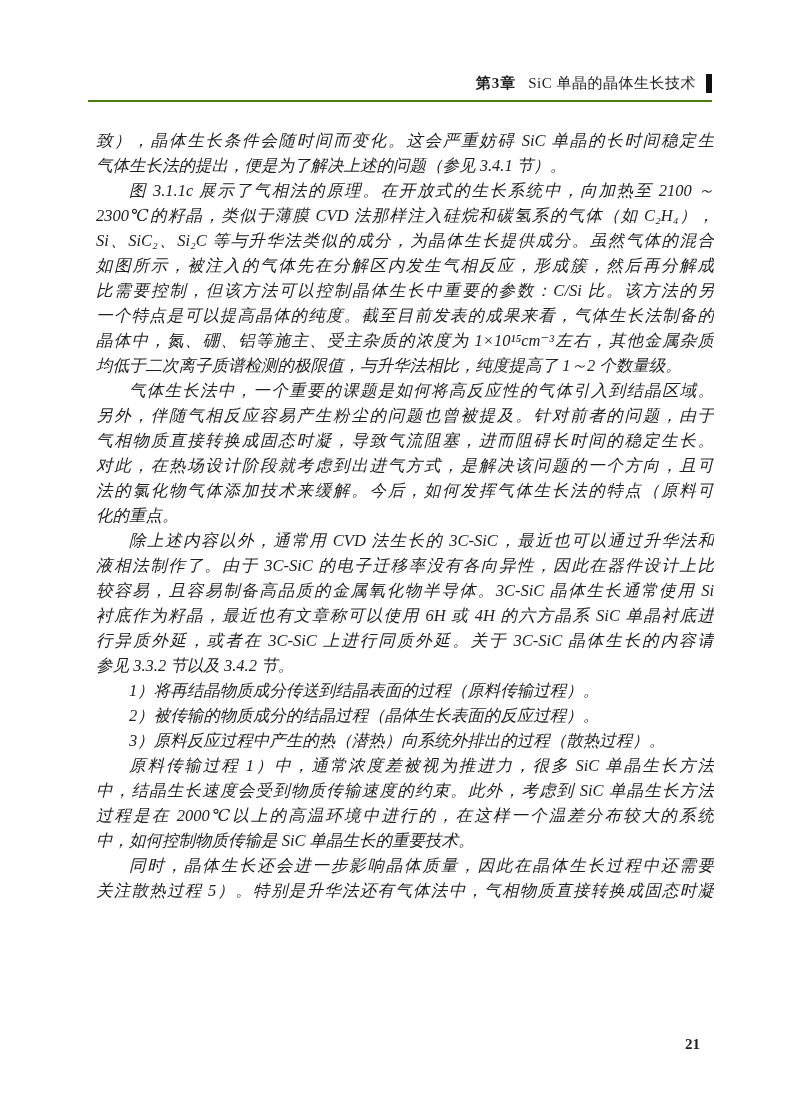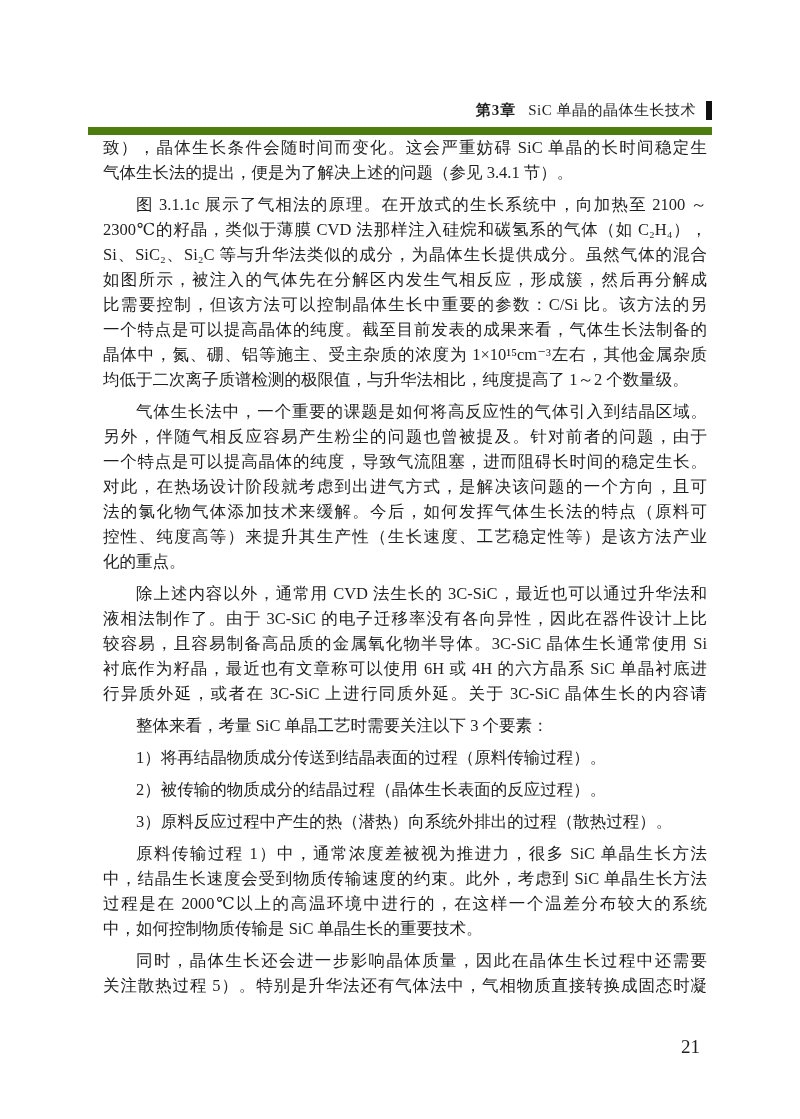--- a/index.html
+++ b/index.html
@@ -18,24 +18,23 @@
   }
   .header {
     position: absolute;
     left: 88px;
     top: 74px;
     width: 624px;
     display: flex;
     justify-content: flex-end;
     align-items: center;
     padding-bottom: 7px;
-    border-bottom: 8px solid #4d7c0f;
+    border-bottom: 2px solid #4d7c0f;
     font-size: 15px;
     white-space: nowrap;
-    margin-top: 27px;
   }
   .chapter {
     font-weight: bold;
     letter-spacing: 1px;
     margin-right: 12px;
   }
   .chapter-title {
     letter-spacing: 0.5px;
   }
   .accent-bar {
@@ -45,36 +44,36 @@
     background: #111111;
     margin-left: 10px;
   }
   .body-text {
     position: absolute;
     left: 96px;
     top: 128px;
     width: 618px;
     font-size: 16.5px;
   }
-  .paragraph { margin: 7px; }
+  .paragraph { margin: 0; font-style: italic; }
   .line {
     height: 25px;
     line-height: 25px;
     overflow: hidden;
     text-align: justify;
     text-align-last: justify;
   }
   .line.first { text-indent: 2em; }
   .line.last { text-align-last: left; }
   .page-number {
     position: absolute;
     top: 1036px;
     right: 100px;
-    font-size: 19px;
-    font-weight: normal;
+    font-size: 15px;
+    font-weight: bold;
   }
 </style>
 </head>
 <body>
 
 <div class="page">
 
   <div class="header">
     <span class="chapter">第3章</span>
     <span class="chapter-title">SiC 单晶的晶体生长技术</span>
@@ -92,35 +91,32 @@
         <div class="line">Si、SiC₂、Si₂C 等与升华法类似的成分，为晶体生长提供成分。虽然气体的混合</div>
         <div class="line">如图所示，被注入的气体先在分解区内发生气相反应，形成簇，然后再分解成</div>
         <div class="line">比需要控制，但该方法可以控制晶体生长中重要的参数：C/Si 比。该方法的另</div>
         <div class="line">一个特点是可以提高晶体的纯度。截至目前发表的成果来看，气体生长法制备的</div>
         <div class="line">晶体中，氮、硼、铝等施主、受主杂质的浓度为 1×10¹⁵cm⁻³左右，其他金属杂质</div>
         <div class="line last">均低于二次离子质谱检测的极限值，与升华法相比，纯度提高了 1～2 个数量级。</div>
       </div>
       <div class="paragraph">
         <div class="line first">气体生长法中，一个重要的课题是如何将高反应性的气体引入到结晶区域。</div>
         <div class="line">另外，伴随气相反应容易产生粉尘的问题也曾被提及。针对前者的问题，由于</div>
-        <div class="line">一个特点是可以提高晶体的纯度，导致气流阻塞，进而阻碍长时间的稳定生长。</div>
+        <div class="line">气相物质直接转换成固态时凝，导致气流阻塞，进而阻碍长时间的稳定生长。</div>
         <div class="line">对此，在热场设计阶段就考虑到出进气方式，是解决该问题的一个方向，且可</div>
         <div class="line">法的氯化物气体添加技术来缓解。今后，如何发挥气体生长法的特点（原料可</div>
-        <div class="line">控性、纯度高等）来提升其生产性（生长速度、工艺稳定性等）是该方法产业</div>
         <div class="line last">化的重点。</div>
       </div>
       <div class="paragraph">
         <div class="line first">除上述内容以外，通常用 CVD 法生长的 3C-SiC，最近也可以通过升华法和</div>
         <div class="line">液相法制作了。由于 3C-SiC 的电子迁移率没有各向异性，因此在器件设计上比</div>
         <div class="line">较容易，且容易制备高品质的金属氧化物半导体。3C-SiC 晶体生长通常使用 Si</div>
         <div class="line">衬底作为籽晶，最近也有文章称可以使用 6H 或 4H 的六方晶系 SiC 单晶衬底进</div>
         <div class="line">行异质外延，或者在 3C-SiC 上进行同质外延。关于 3C-SiC 晶体生长的内容请</div>
-      </div>
-      <div class="paragraph">
-        <div class="line first last">整体来看，考量 SiC 单晶工艺时需要关注以下 3 个要素：</div>
+        <div class="line last">参见 3.3.2 节以及 3.4.2 节。</div>
       </div>
       <div class="paragraph">
         <div class="line first last">1）将再结晶物质成分传送到结晶表面的过程（原料传输过程）。</div>
       </div>
       <div class="paragraph">
         <div class="line first last">2）被传输的物质成分的结晶过程（晶体生长表面的反应过程）。</div>
       </div>
       <div class="paragraph">
         <div class="line first last">3）原料反应过程中产生的热（潜热）向系统外排出的过程（散热过程）。</div>
       </div>

